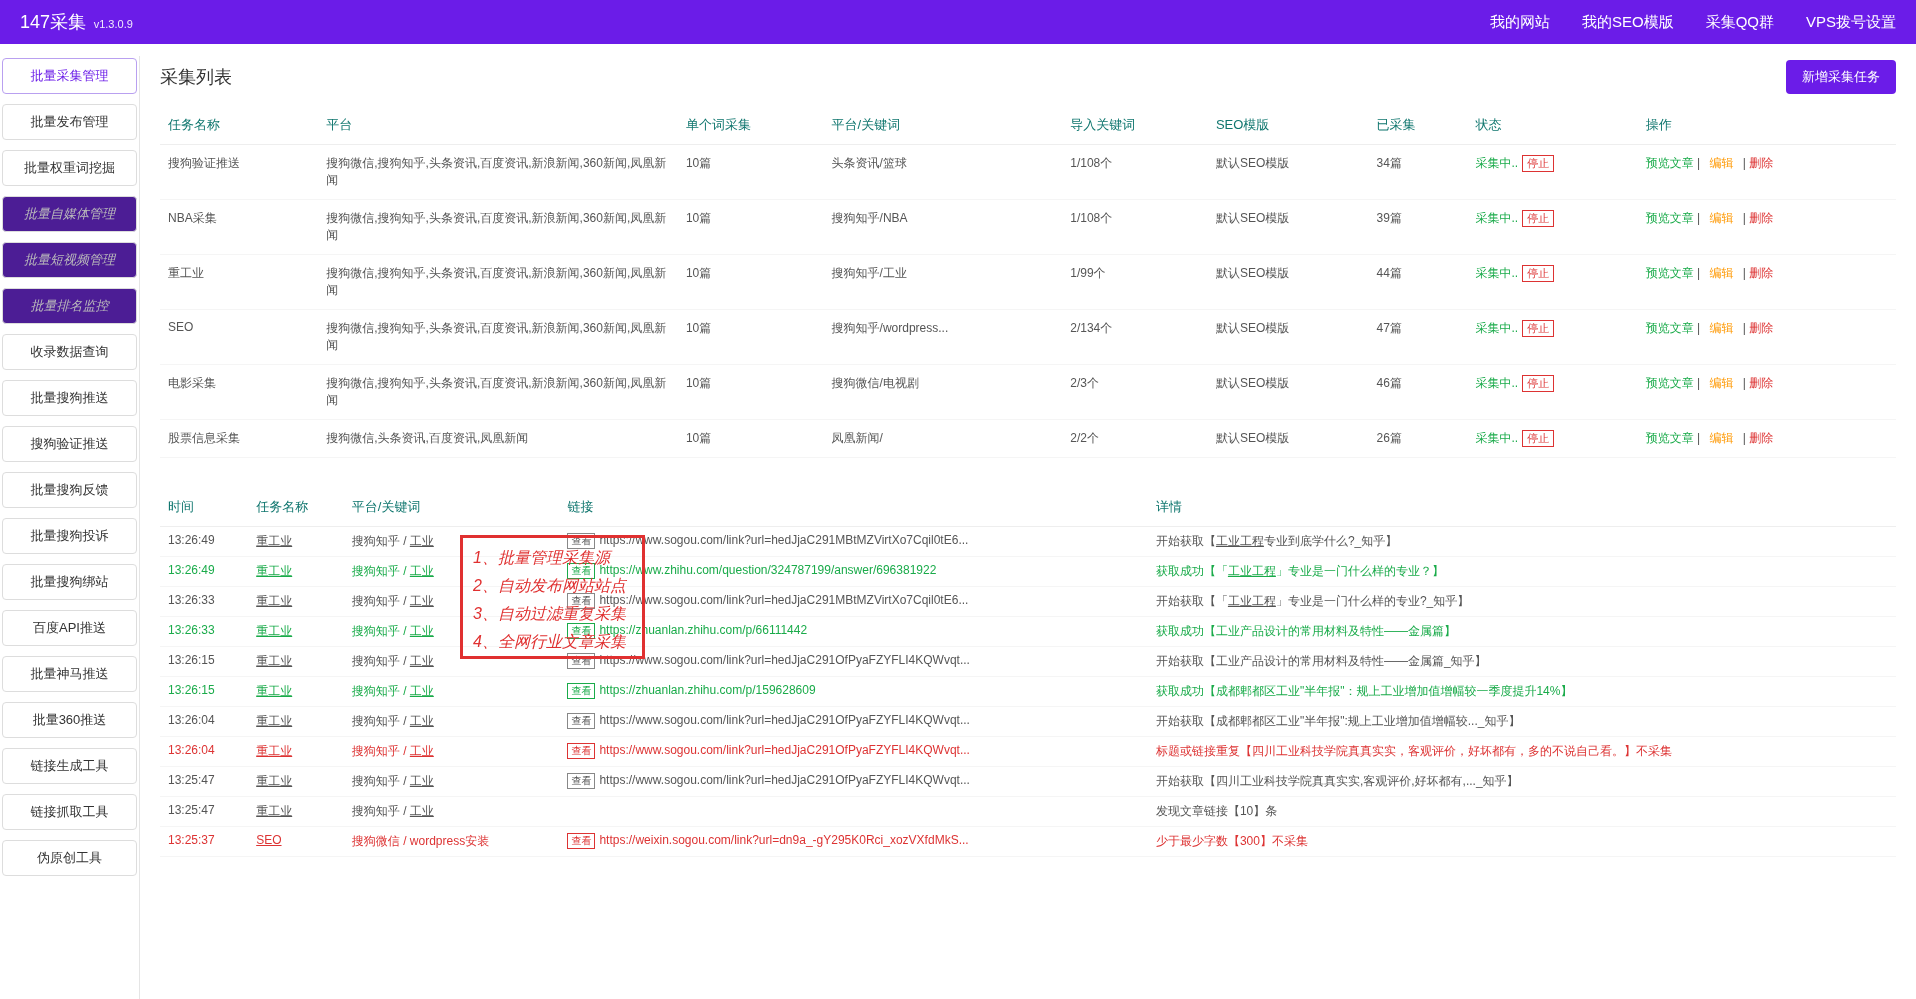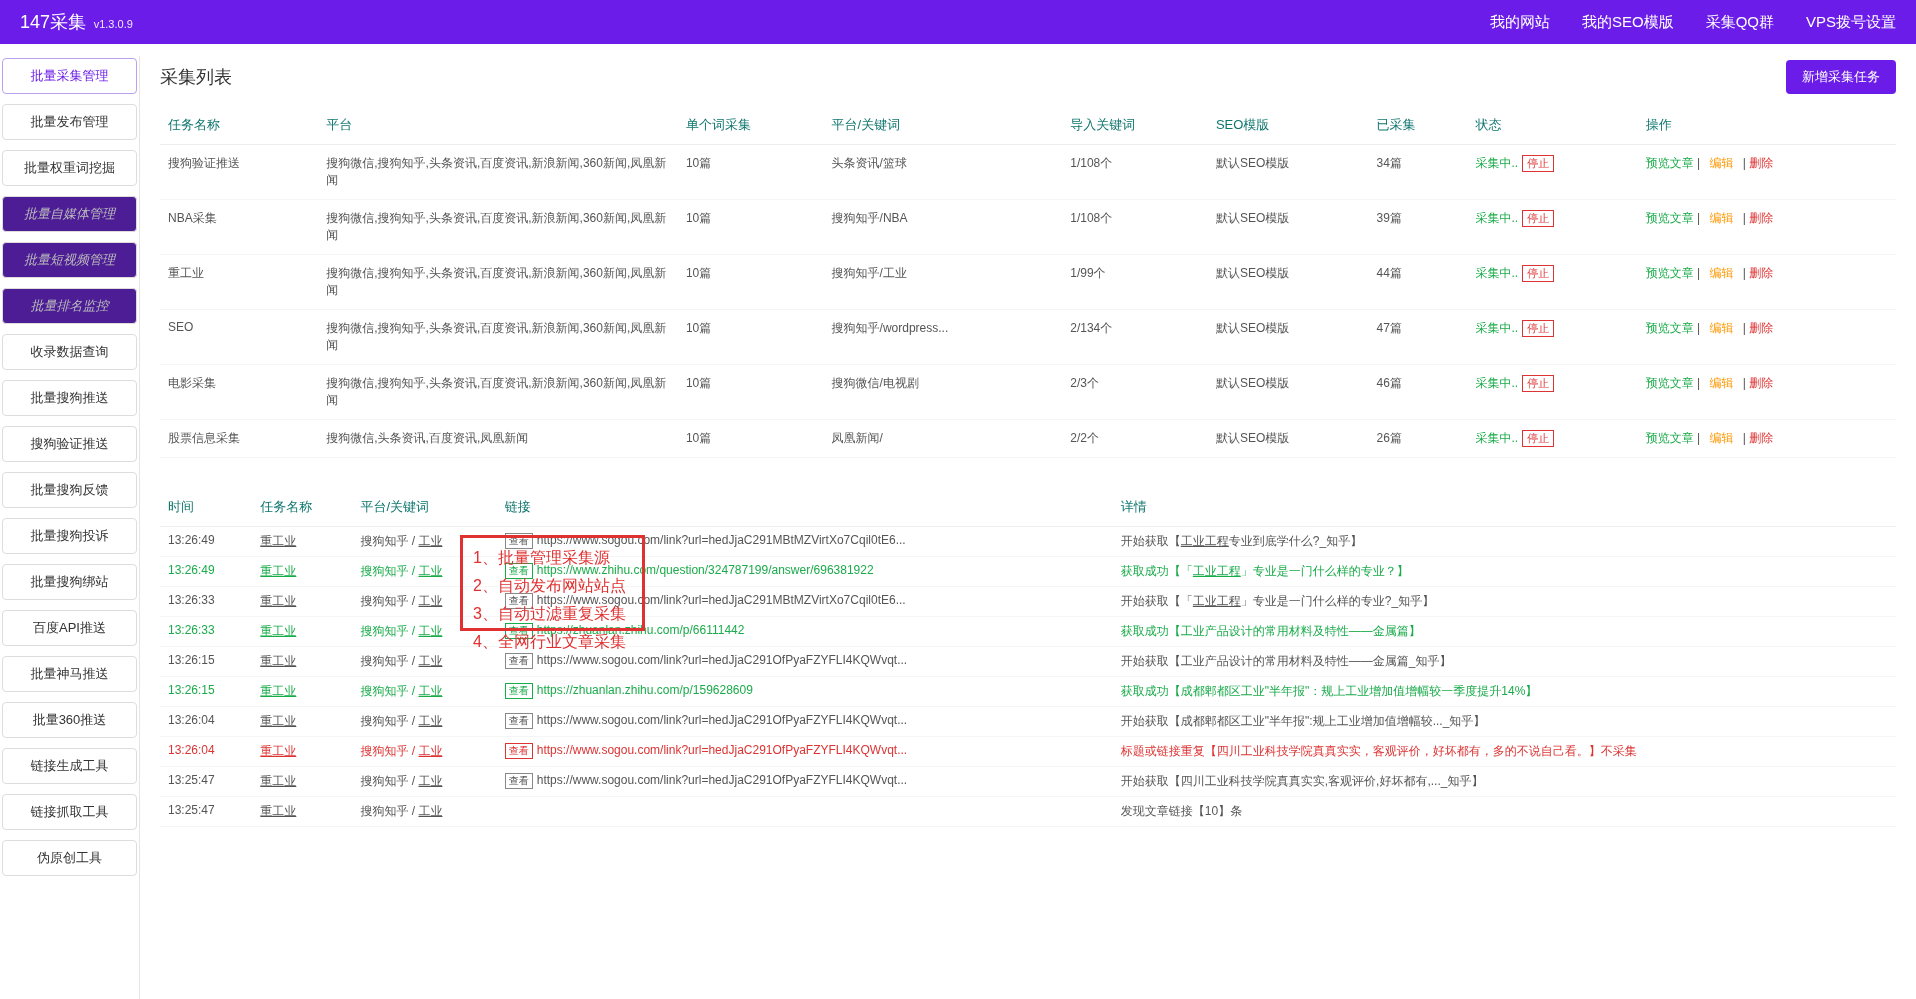--- a/index.html
+++ b/index.html
@@ -28,21 +28,21 @@
 .link-edit { color: #ff9800; cursor: pointer; margin: 0 6px; }
 .link-delete { color: #d33; cursor: pointer; }
 .section-gap { height: 30px; }
 .log-table td { padding: 6px 8px; }
 .row-green td, .row-green td a { color: #1aab4a; }
 .row-red td, .row-red td a { color: #d33; }
 .underline { text-decoration: underline; cursor: pointer; }
 .badge { display: inline-block; border: 1px solid #888; color: #555; font-size: 10px; padding: 0 3px; margin-right: 4px; line-height: 14px; }
 .row-green .badge { border-color: #1aab4a; color: #1aab4a; }
 .row-red .badge { border-color: #d33; color: #d33; }
-.annotation-box { position: absolute; left: 300px; top: 475px; width: 185px; height: 96px; border: 3px solid #e03030; background: rgba(255,255,255,0.0); pointer-events: none; }
+.annotation-box { position: absolute; left: 300px; top: 475px; width: 185px; height: 124px; border: 3px solid #e03030; background: rgba(255,255,255,0.0); pointer-events: none; font-style: italic; }
 .annotation-text { color: #e03030; font-size: 16px; line-height: 28px; padding: 6px 10px; font-weight: 500; }
 .main { position: relative; }
 .content-wrap { position: relative; }
 .sidebar::-webkit-scrollbar, .main::-webkit-scrollbar { width: 10px; }
 .sidebar::-webkit-scrollbar-thumb, .main::-webkit-scrollbar-thumb { background: #ccc; border-radius: 5px; }
 </style>
 </head>
 <body>
 
 <div class="topbar">
@@ -246,20 +246,27 @@
               <td><span class="badge">查看</span><span>https://www.sogou.com/link?url=hedJjaC291OfPyaFZYFLI4KQWvqt...</span></td>
               <td>开始获取【四川工业科技学院真真实实,客观评价,好坏都有,..._知乎】</td>
             </tr>
             <tr class="">
               <td>13:25:47</td>
               <td><span class="underline">重工业</span></td>
               <td>搜狗知乎 / <span class="underline">工业</span></td>
               <td></td>
               <td>发现文章链接【10】条</td>
             </tr>
+            <tr class="row-red">
+              <td>13:25:37</td>
+              <td><span class="underline">SEO</span></td>
+              <td>搜狗微信 / wordpress安装</td>
+              <td><span class="badge">查看</span><span>https://weixin.sogou.com/link?url=dn9a_-gY295K0Rci_xozVXfdMkS...</span></td>
+              <td>少于最少字数【300】不采集</td>
+            </tr>
           </tbody>
       </table>
 
       <div class="annotation-box">
         <div class="annotation-text" id="anno-text">1、批量管理采集源<br>2、自动发布网站站点<br>3、自动过滤重复采集<br>4、全网行业文章采集</div>
       </div>
     </div>
   </div>
 </div>
 

